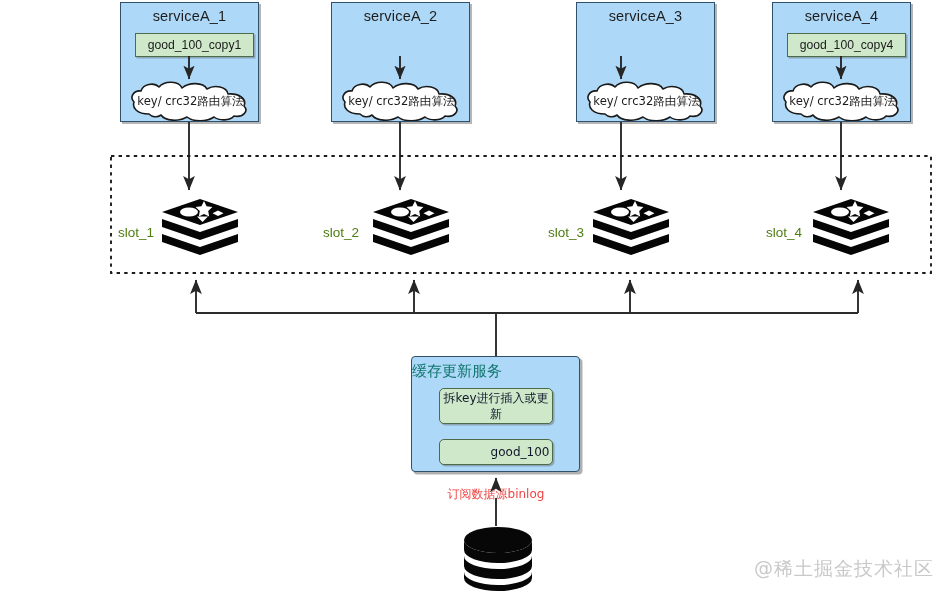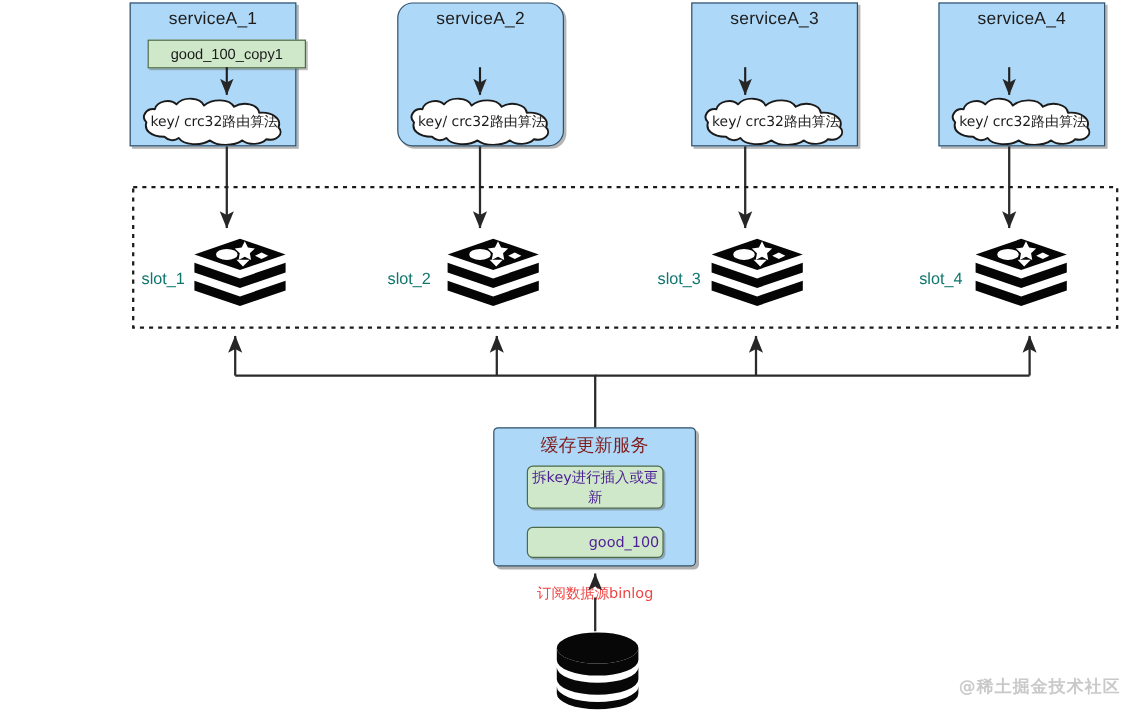--- a/index.html
+++ b/index.html
@@ -46,21 +46,21 @@
     position: absolute;
     top: 5px; left: 0; right: 0;
     text-align: center;
     font-size: 14.5px;
     color: #1d1d1d;
     letter-spacing: .2px;
   }
   .copy-chip {
     position: absolute;
     top: 30px; left: 14px;
-    width: 132px; height: 24px;
+    width: 119px; height: 24px;
     background: #cfe8ca;
     border: 1.5px solid #4c6b49;
     box-sizing: border-box;
     display: flex; align-items: center; justify-content: center;
     font-size: 12.2px;
     color: #1b1b1b;
     box-shadow: 1.5px 1.5px 0 rgba(90,90,90,0.4);
   }
   .cloud-wrap {
     position: absolute;
@@ -71,57 +71,56 @@
     position: absolute;
     left: 0; top: 0; width: 127px; height: 40px;
     display: flex; align-items: center; justify-content: center;
     font-size: 11.6px;
     color: #1b1b1b;
     font-family: "DejaVu Sans", "Liberation Sans", sans-serif;
   }
   .slot-label {
     position: absolute;
     font-size: 13.5px;
-    color: #0f766e;
+    color: #4d7c0f;
   }
   .redis-icon {
     position: absolute;
     width: 80px; height: 66px;
   }
   .cache-box {
     position: absolute;
     left: 411px; top: 356px;
     width: 169px; height: 116px;
     background: #aed8f7;
     border: 1.8px solid #30506b;
     border-radius: 4px;
     box-sizing: border-box;
     box-shadow: 2.5px 2.5px 0 rgba(80,80,80,0.45);
   }
   .cache-title {
     position: absolute;
     top: 5px; left: 0; right: 0;
-    text-align: center;
     font-size: 15px;
-    color: #7f1d1d;
+    color: #0f766e;
     font-family: Liberation Serif, serif;
   }
   .cache-chip {
     position: absolute;
     left: 27px;
     width: 114px;
     background: #cfe8ca;
     border: 1.6px solid #4c6b49;
     border-radius: 5px;
     box-sizing: border-box;
     display: flex; align-items: center; justify-content: center;
     text-align: center;
     font-size: 12px;
     line-height: 16px;
-    color: #4c1d95;
+    color: #0f172a;
     box-shadow: 1.5px 1.5px 0 rgba(90,90,90,0.4);
     font-family: "DejaVu Sans", "Liberation Sans", sans-serif;
   }
   .cache-chip-1 { top: 31px; height: 36px; }
   .cache-chip-2 { top: 82px; height: 26px; padding-left: 48px; }
   .binlog-label {
     position: absolute;
     left: 406px; top: 486px;
     width: 180px;
     text-align: center;
@@ -130,67 +129,67 @@
     font-family: "DejaVu Sans", "Liberation Sans", sans-serif;
   }
   .db-icon {
     position: absolute;
     left: 461px; top: 526px;
     width: 74px; height: 66px;
   }
   .watermark {
     position: absolute;
     right: 14px; bottom: 22px;
-    font-size: 14px;
+    font-size: 19px;
     color: #c9c9c9;
     letter-spacing: 1px;
     font-family: "DejaVu Sans", "Liberation Sans", sans-serif;
     white-space: nowrap;
-    font-weight: bold;
   }
 </style>
 </head>
 <body>
 
 <div id="stage">
 
 
-  <div class="service-box" style="left:108px; top:2px;padding-left:45px;">
+  <div class="service-box" style="left:120px; top:2px;padding-left:45px;">
     <div class="service-title">serviceA_1</div>
     <div class="copy-chip">good_100_copy1</div>
     <div class="cloud-wrap">
       <svg width="127" height="40" viewBox="0 0 127 40">
         <path d="M22,33 C10,33 5,27 7,21 C2,16 7,9 14,10 C16,3 27,1 32,6 C38,-1 52,0 55,7 C62,1 76,1 80,8 C88,3 100,6 101,13 C112,12 120,18 117,25 C122,30 116,37 107,35 C103,40 92,40 87,36 C80,41 66,41 60,36 C52,41 38,40 34,34 C30,37 25,36 22,33 Z" fill="#ffffff" stroke="#1a1a1a" stroke-width="1.6" stroke-linejoin="round"></path>
       </svg>
       <div class="cloud-label">key/ crc32路由算法</div>
     </div>
   </div>
 
-  <div class="service-box" style="left:331px; top:2px;border-radius:13px;">
+  <div class="service-box" style="left:331px; top:2px;">
     <div class="service-title">serviceA_2</div>
     <div class="cloud-wrap">
       <svg width="127" height="40" viewBox="0 0 127 40">
         <path d="M22,33 C10,33 5,27 7,21 C2,16 7,9 14,10 C16,3 27,1 32,6 C38,-1 52,0 55,7 C62,1 76,1 80,8 C88,3 100,6 101,13 C112,12 120,18 117,25 C122,30 116,37 107,35 C103,40 92,40 87,36 C80,41 66,41 60,36 C52,41 38,40 34,34 C30,37 25,36 22,33 Z" fill="#ffffff" stroke="#1a1a1a" stroke-width="1.6" stroke-linejoin="round"></path>
       </svg>
       <div class="cloud-label">key/ crc32路由算法</div>
     </div>
   </div>
 
   <div class="service-box" style="left:552px; top:2px;margin-left:24px;">
     <div class="service-title">serviceA_3</div>
     <div class="cloud-wrap">
       <svg width="127" height="40" viewBox="0 0 127 40">
         <path d="M22,33 C10,33 5,27 7,21 C2,16 7,9 14,10 C16,3 27,1 32,6 C38,-1 52,0 55,7 C62,1 76,1 80,8 C88,3 100,6 101,13 C112,12 120,18 117,25 C122,30 116,37 107,35 C103,40 92,40 87,36 C80,41 66,41 60,36 C52,41 38,40 34,34 C30,37 25,36 22,33 Z" fill="#ffffff" stroke="#1a1a1a" stroke-width="1.6" stroke-linejoin="round"></path>
       </svg>
       <div class="cloud-label">key/ crc32路由算法</div>
     </div>
   </div>
 
-  <div class="service-box" style="left:772px; top:2px;margin-left:10px;">
+  <div class="service-box" style="left:772px; top:2px;">
     <div class="service-title">serviceA_4</div>
+    <div class="copy-chip">good_100_copy4</div>
     <div class="cloud-wrap">
       <svg width="127" height="40" viewBox="0 0 127 40">
         <path d="M22,33 C10,33 5,27 7,21 C2,16 7,9 14,10 C16,3 27,1 32,6 C38,-1 52,0 55,7 C62,1 76,1 80,8 C88,3 100,6 101,13 C112,12 120,18 117,25 C122,30 116,37 107,35 C103,40 92,40 87,36 C80,41 66,41 60,36 C52,41 38,40 34,34 C30,37 25,36 22,33 Z" fill="#ffffff" stroke="#1a1a1a" stroke-width="1.6" stroke-linejoin="round"></path>
       </svg>
       <div class="cloud-label">key/ crc32路由算法</div>
     </div>
   </div>
 
   <div class="slot-label" style="left:118px; top:225px;">slot_1</div>
   <div class="slot-label" style="left:323px; top:225px;">slot_2</div>

